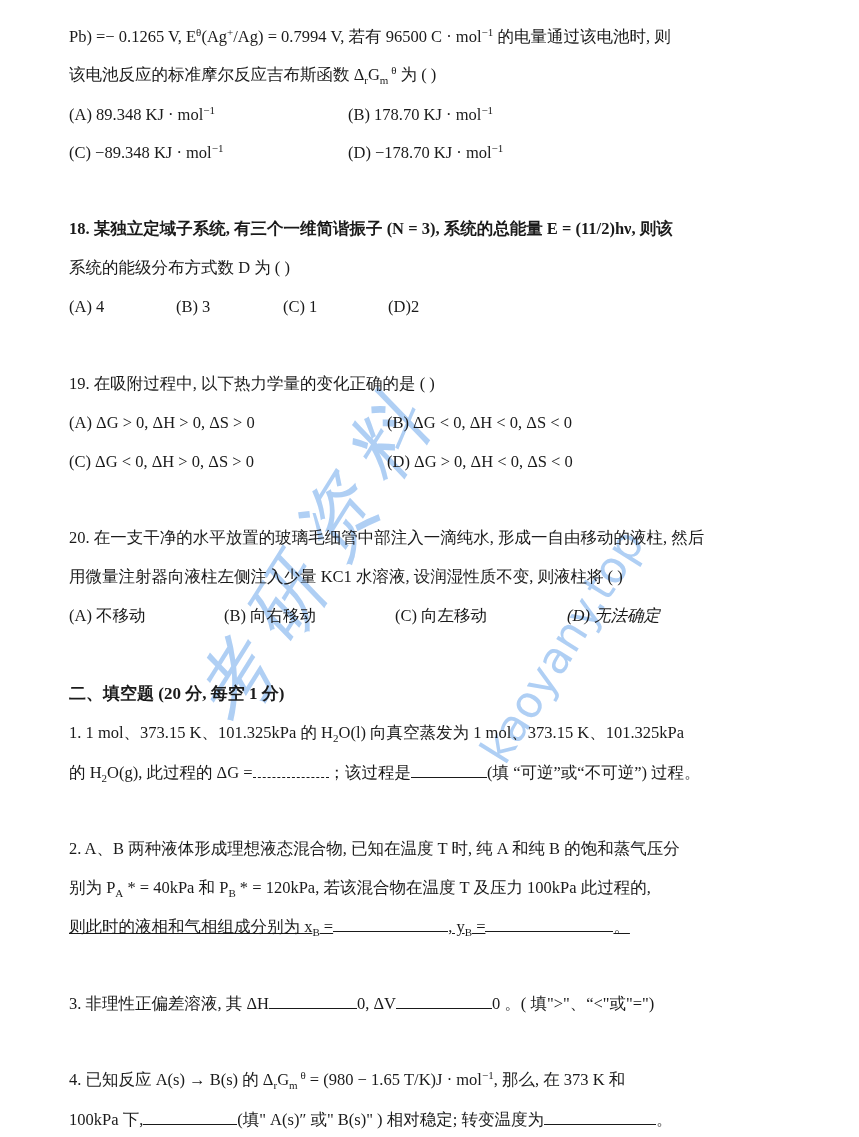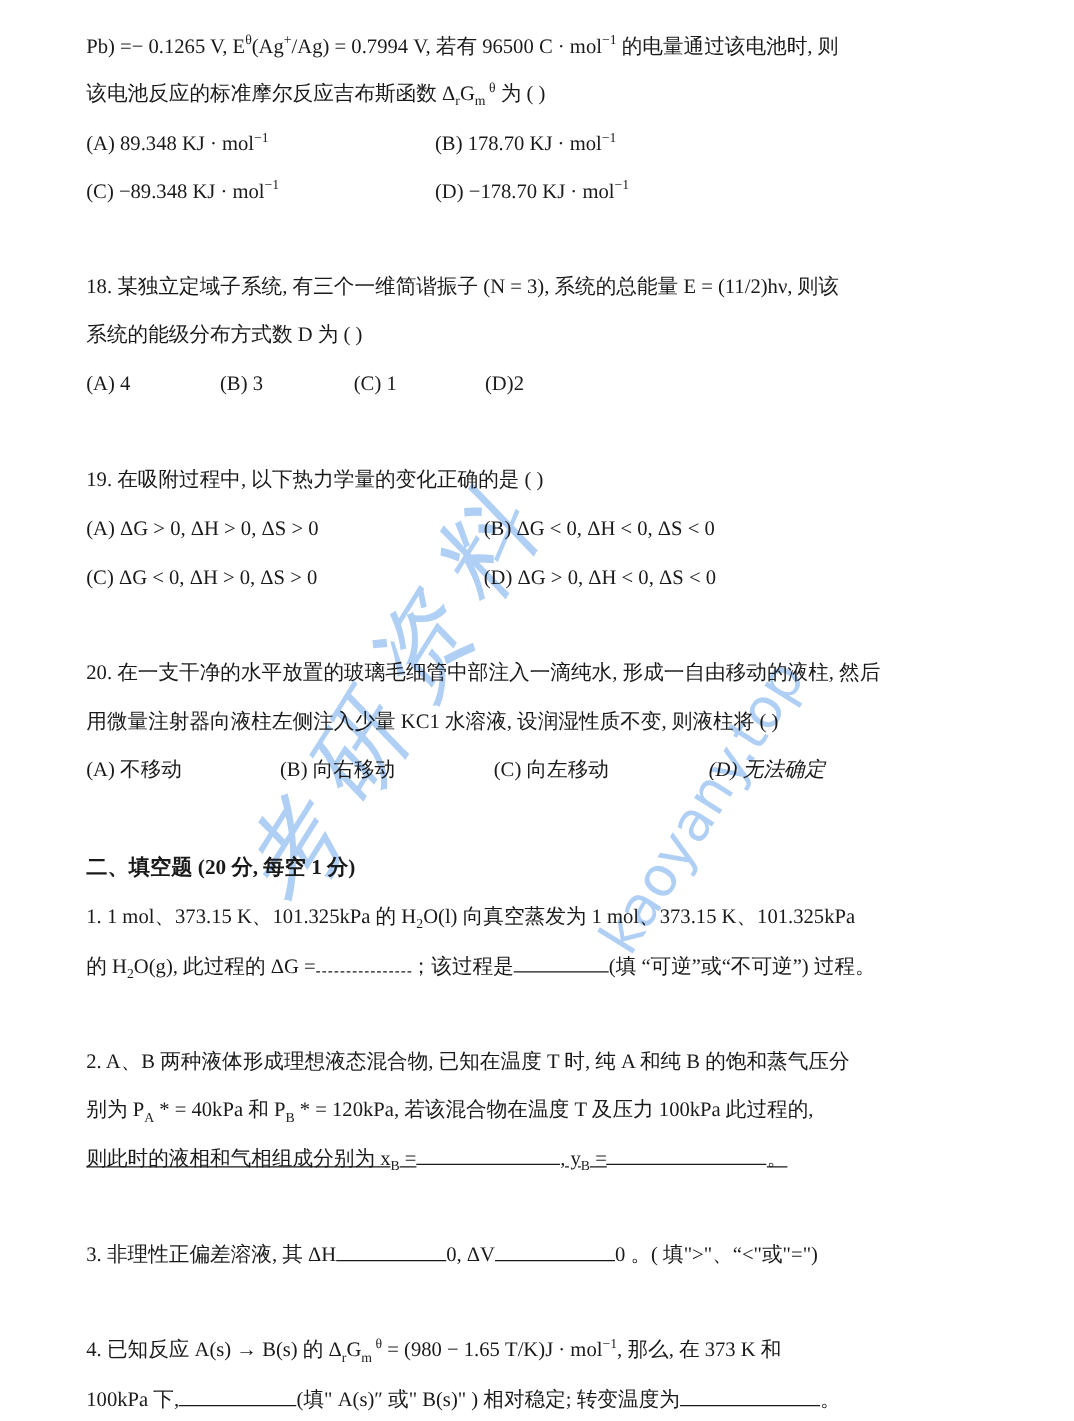--- a/index.html
+++ b/index.html
@@ -26,21 +26,21 @@
   <span>Pb) =− 0.1265 V, E</span><sup>θ</sup><span>(Ag</span><sup>+</sup><span>/Ag) = 0.7994 V, 若有  96500 C · mol</span><sup>−1</sup><span>  的电量通过该电池时, 则</span>
 </div>
 <div class="line" style="top:64px;">
   <span>该电池反应的标准摩尔反应吉布斯函数  Δ</span><sub>r</sub><span>G</span><sub>m</sub><sup> θ</sup><span>  为 (    )</span>
 </div>
 <div class="opt" style="left:69px; top:104px;"><span>(A) 89.348 KJ · mol</span><sup>−1</sup></div>
 <div class="opt" style="left:348px; top:104px;"><span>(B) 178.70 KJ · mol</span><sup>−1</sup></div>
 <div class="opt" style="left:69px; top:142px;"><span>(C)  −89.348 KJ · mol</span><sup>−1</sup></div>
 <div class="opt" style="left:348px; top:142px;font-family:Liberation Serif, serif;"><span>(D)  −178.70 KJ · mol</span><sup>−1</sup></div>
 
-<div class="line" style="top:218px;">18. 某独立定域子系统, 有三个一维简谐振子  (N = 3), 系统的总能量  E = (11/2)hν, 则该</div>
+<div class="line" style="top:218px;font-weight:bold;">18. 某独立定域子系统, 有三个一维简谐振子  (N = 3), 系统的总能量  E = (11/2)hν, 则该</div>
 <div class="line" style="top:257px;">系统的能级分布方式数  D  为 (    )</div>
 <div class="opt" style="left:69px; top:296px;">(A) 4</div>
 <div class="opt" style="left:176px; top:296px;">(B) 3</div>
 <div class="opt" style="left:283px; top:296px;">(C) 1</div>
 <div class="opt" style="left:388px; top:296px;">(D)2</div>
 
 <div class="line" style="top:373px;">19. 在吸附过程中, 以下热力学量的变化正确的是 (    )</div>
 <div class="opt" style="left:69px; top:412px;">(A) ΔG &gt; 0, ΔH &gt; 0,  ΔS &gt; 0</div>
 <div class="opt" style="left:387px; top:412px;">(B) ΔG &lt; 0,  ΔH &lt; 0, ΔS &lt; 0</div>
 <div class="opt" style="left:69px; top:451px;">(C) ΔG &lt; 0,  ΔH &gt; 0, ΔS &gt; 0</div>

